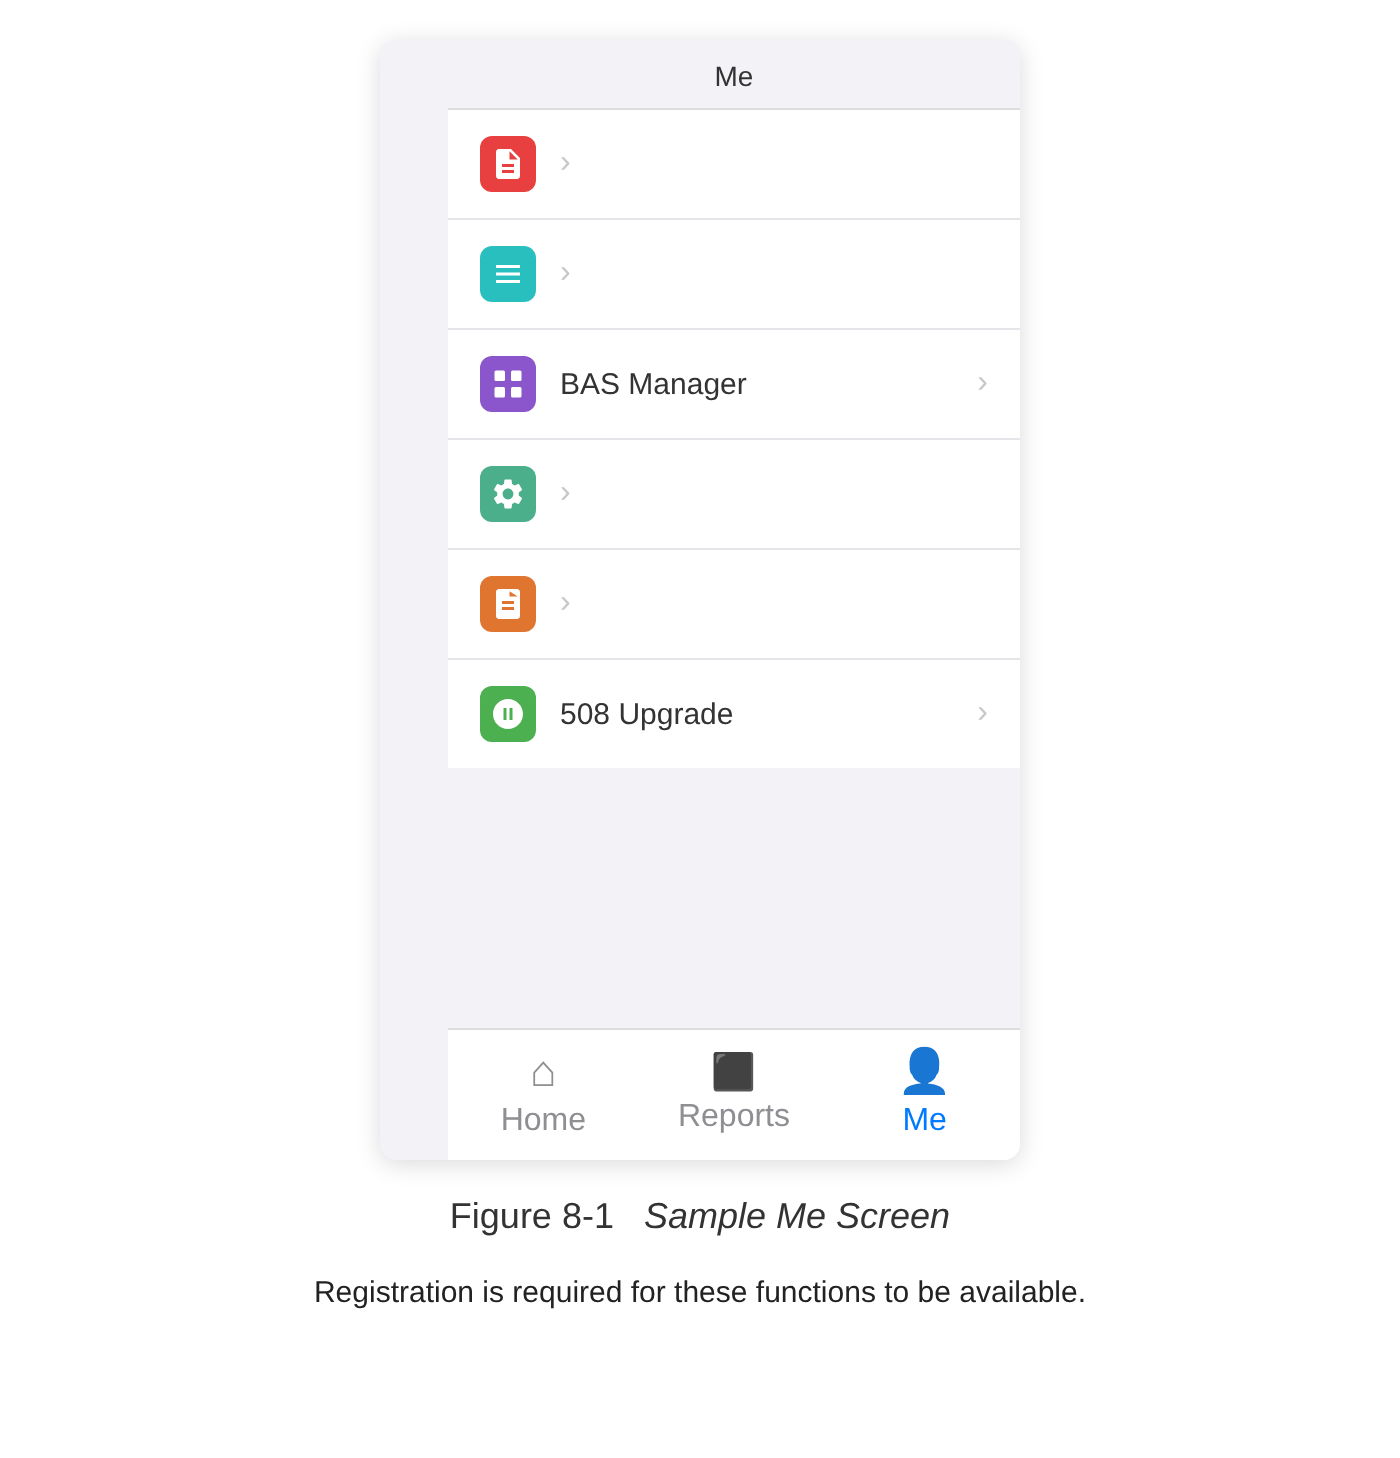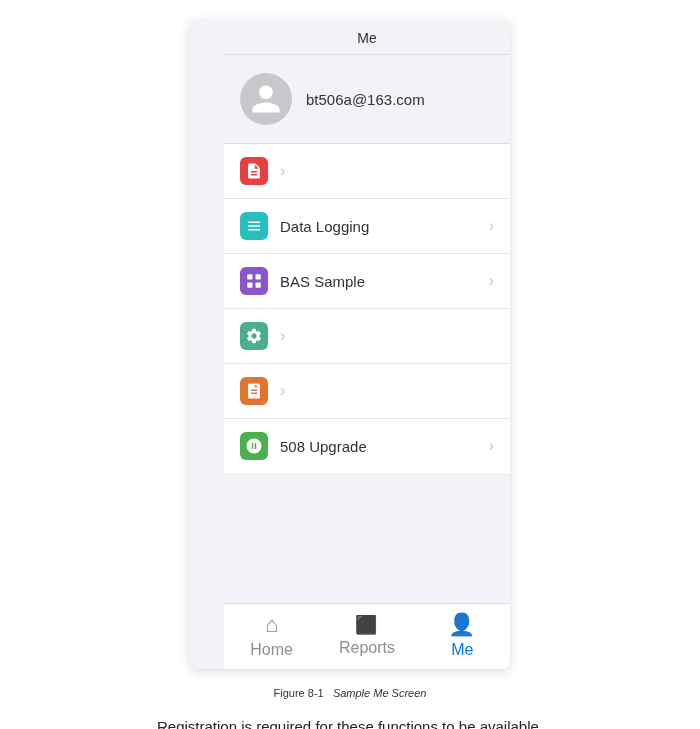--- a/index.html
+++ b/index.html
@@ -156,21 +156,21 @@
     }
 
     .tab-label.active {
       color: #007aff;
     }
 
     
     .caption {
       margin-top: 18px;
       text-align: center;
-      font-size: 11px;
+      font-size: 18px;
       color: #333;
     }
 
     .caption .figure-label {
       font-weight: normal;
       font-style: italic;
     }
 
     .caption .figure-number {
       font-weight: normal;
@@ -196,60 +196,51 @@
   </style>
 </head>
 <body>
 
 <div class="phone-frame">
 
   <div class="header-bar">
     <span>Me</span>
   </div>
 
-  <div class="profile-section">
-    <div class="avatar">
-      <svg class="avatar-svg" viewBox="0 0 24 24" fill="#ffffff">
-        <path d="M12 12c2.7 0 4.8-2.1 4.8-4.8S14.7 2.4 12 2.4 7.2 4.5 7.2 7.2 9.3 12 12 12zm0 2.4c-3.2 0-9.6 1.6-9.6 4.8v2.4h19.2v-2.4c0-3.2-6.4-4.8-9.6-4.8z"></path>
-      </svg>
-    </div>
-    <span class="email-text">bt506a@163.com</span>
-  </div>
 
   <div class="menu-list">
 
     <div class="menu-item">
       <div class="menu-icon icon-red icon-inner">
         <svg viewBox="0 0 24 24" fill="white">
             <path d="M14 2H6c-1.1 0-2 .9-2 2v16c0 1.1.9 2 2 2h12c1.1 0 2-.9 2-2V8l-6-6zm2 16H8v-2h8v2zm0-4H8v-2h8v2zm-3-5V3.5L18.5 9H13z"></path>
           </svg>
       </div>
       <span class="chevron">›</span>
     </div>
 
     <div class="menu-item">
       <div class="menu-icon icon-teal icon-inner">
         <svg viewBox="0 0 24 24" fill="white">
             <path d="M4 6h16v2H4zm0 5h16v2H4zm0 5h16v2H4z"></path>
           </svg>
       </div>
-      <span class="menu-label">Data Logging</span>
       <span class="chevron">›</span>
     </div>
 
     <div class="menu-item">
       <div class="menu-icon icon-purple icon-inner">
         <svg viewBox="0 0 24 24" fill="white">
             <rect x="3" y="3" width="7" height="7" rx="1"></rect>
             <rect x="14" y="3" width="7" height="7" rx="1"></rect>
             <rect x="3" y="14" width="7" height="7" rx="1"></rect>
             <rect x="14" y="14" width="7" height="7" rx="1"></rect>
           </svg>
       </div>
-      <span class="menu-label">BAS Sample</span>
+      <span class="menu-label">BAS Manager</span>
       <span class="chevron">›</span>
     </div>
 
     <div class="menu-item">
       <div class="menu-icon icon-gray-green icon-inner">
         <svg viewBox="0 0 24 24" fill="white">
             <path d="M19.14 12.94c.04-.3.06-.61.06-.94s-.02-.64-.07-.94l2.03-1.58c.18-.14.23-.41.12-.61l-1.92-3.32c-.12-.22-.37-.29-.59-.22l-2.39.96c-.5-.38-1.03-.7-1.62-.94l-.36-2.54c-.04-.24-.24-.41-.48-.41h-3.84c-.24 0-.43.17-.47.41l-.36 2.54c-.59.24-1.13.57-1.62.94l-2.39-.96c-.22-.08-.47 0-.59.22L2.74 8.87c-.12.21-.08.47.12.61l2.03 1.58c-.05.3-.09.63-.09.94s.02.64.07.94l-2.03 1.58c-.18.14-.23.41-.12.61l1.92 3.32c.12.22.37.29.59.22l2.39-.96c.5.38 1.03.7 1.62.94l.36 2.54c.05.24.24.41.48.41h3.84c.24 0 .44-.17.47-.41l.36-2.54c.59-.24 1.13-.56 1.62-.94l2.39.96c.22.08.47 0 .59-.22l1.92-3.32c.12-.22.07-.47-.12-.61l-2.01-1.58zM12 15.6c-1.98 0-3.6-1.62-3.6-3.6s1.62-3.6 3.6-3.6 3.6 1.62 3.6 3.6-1.62 3.6-3.6 3.6z"></path>
           </svg>
       </div>
       <span class="chevron">›</span>

